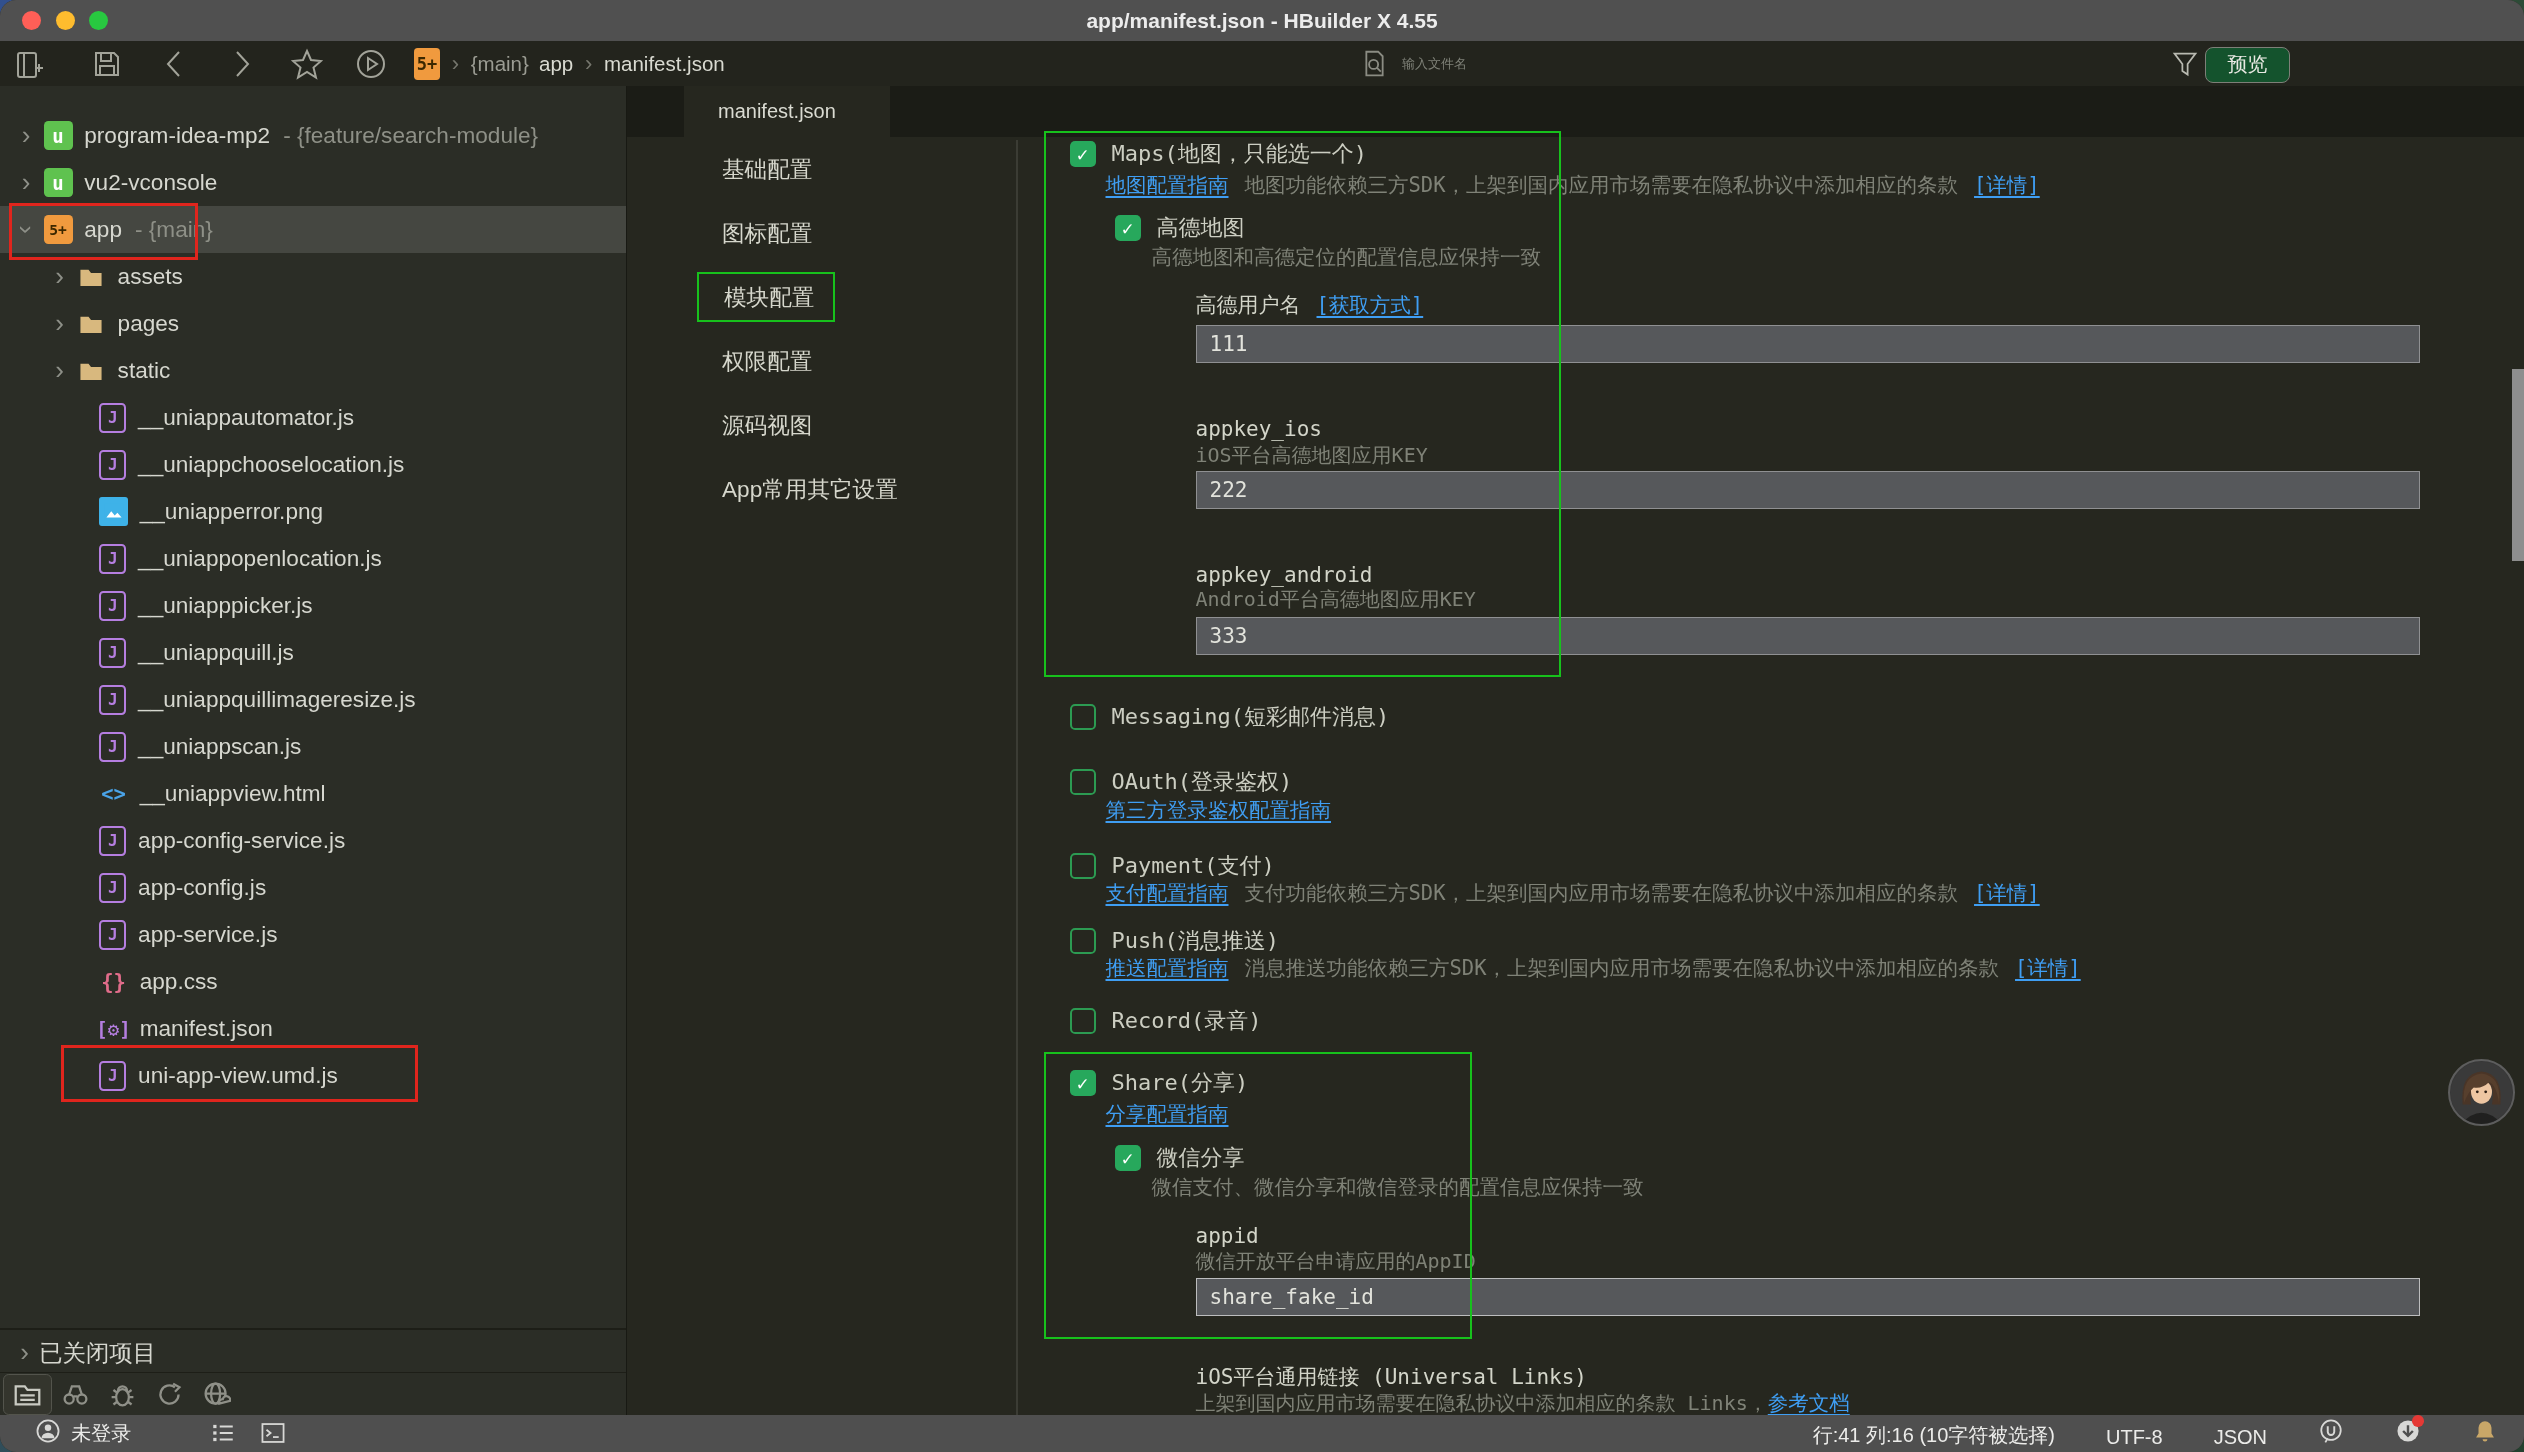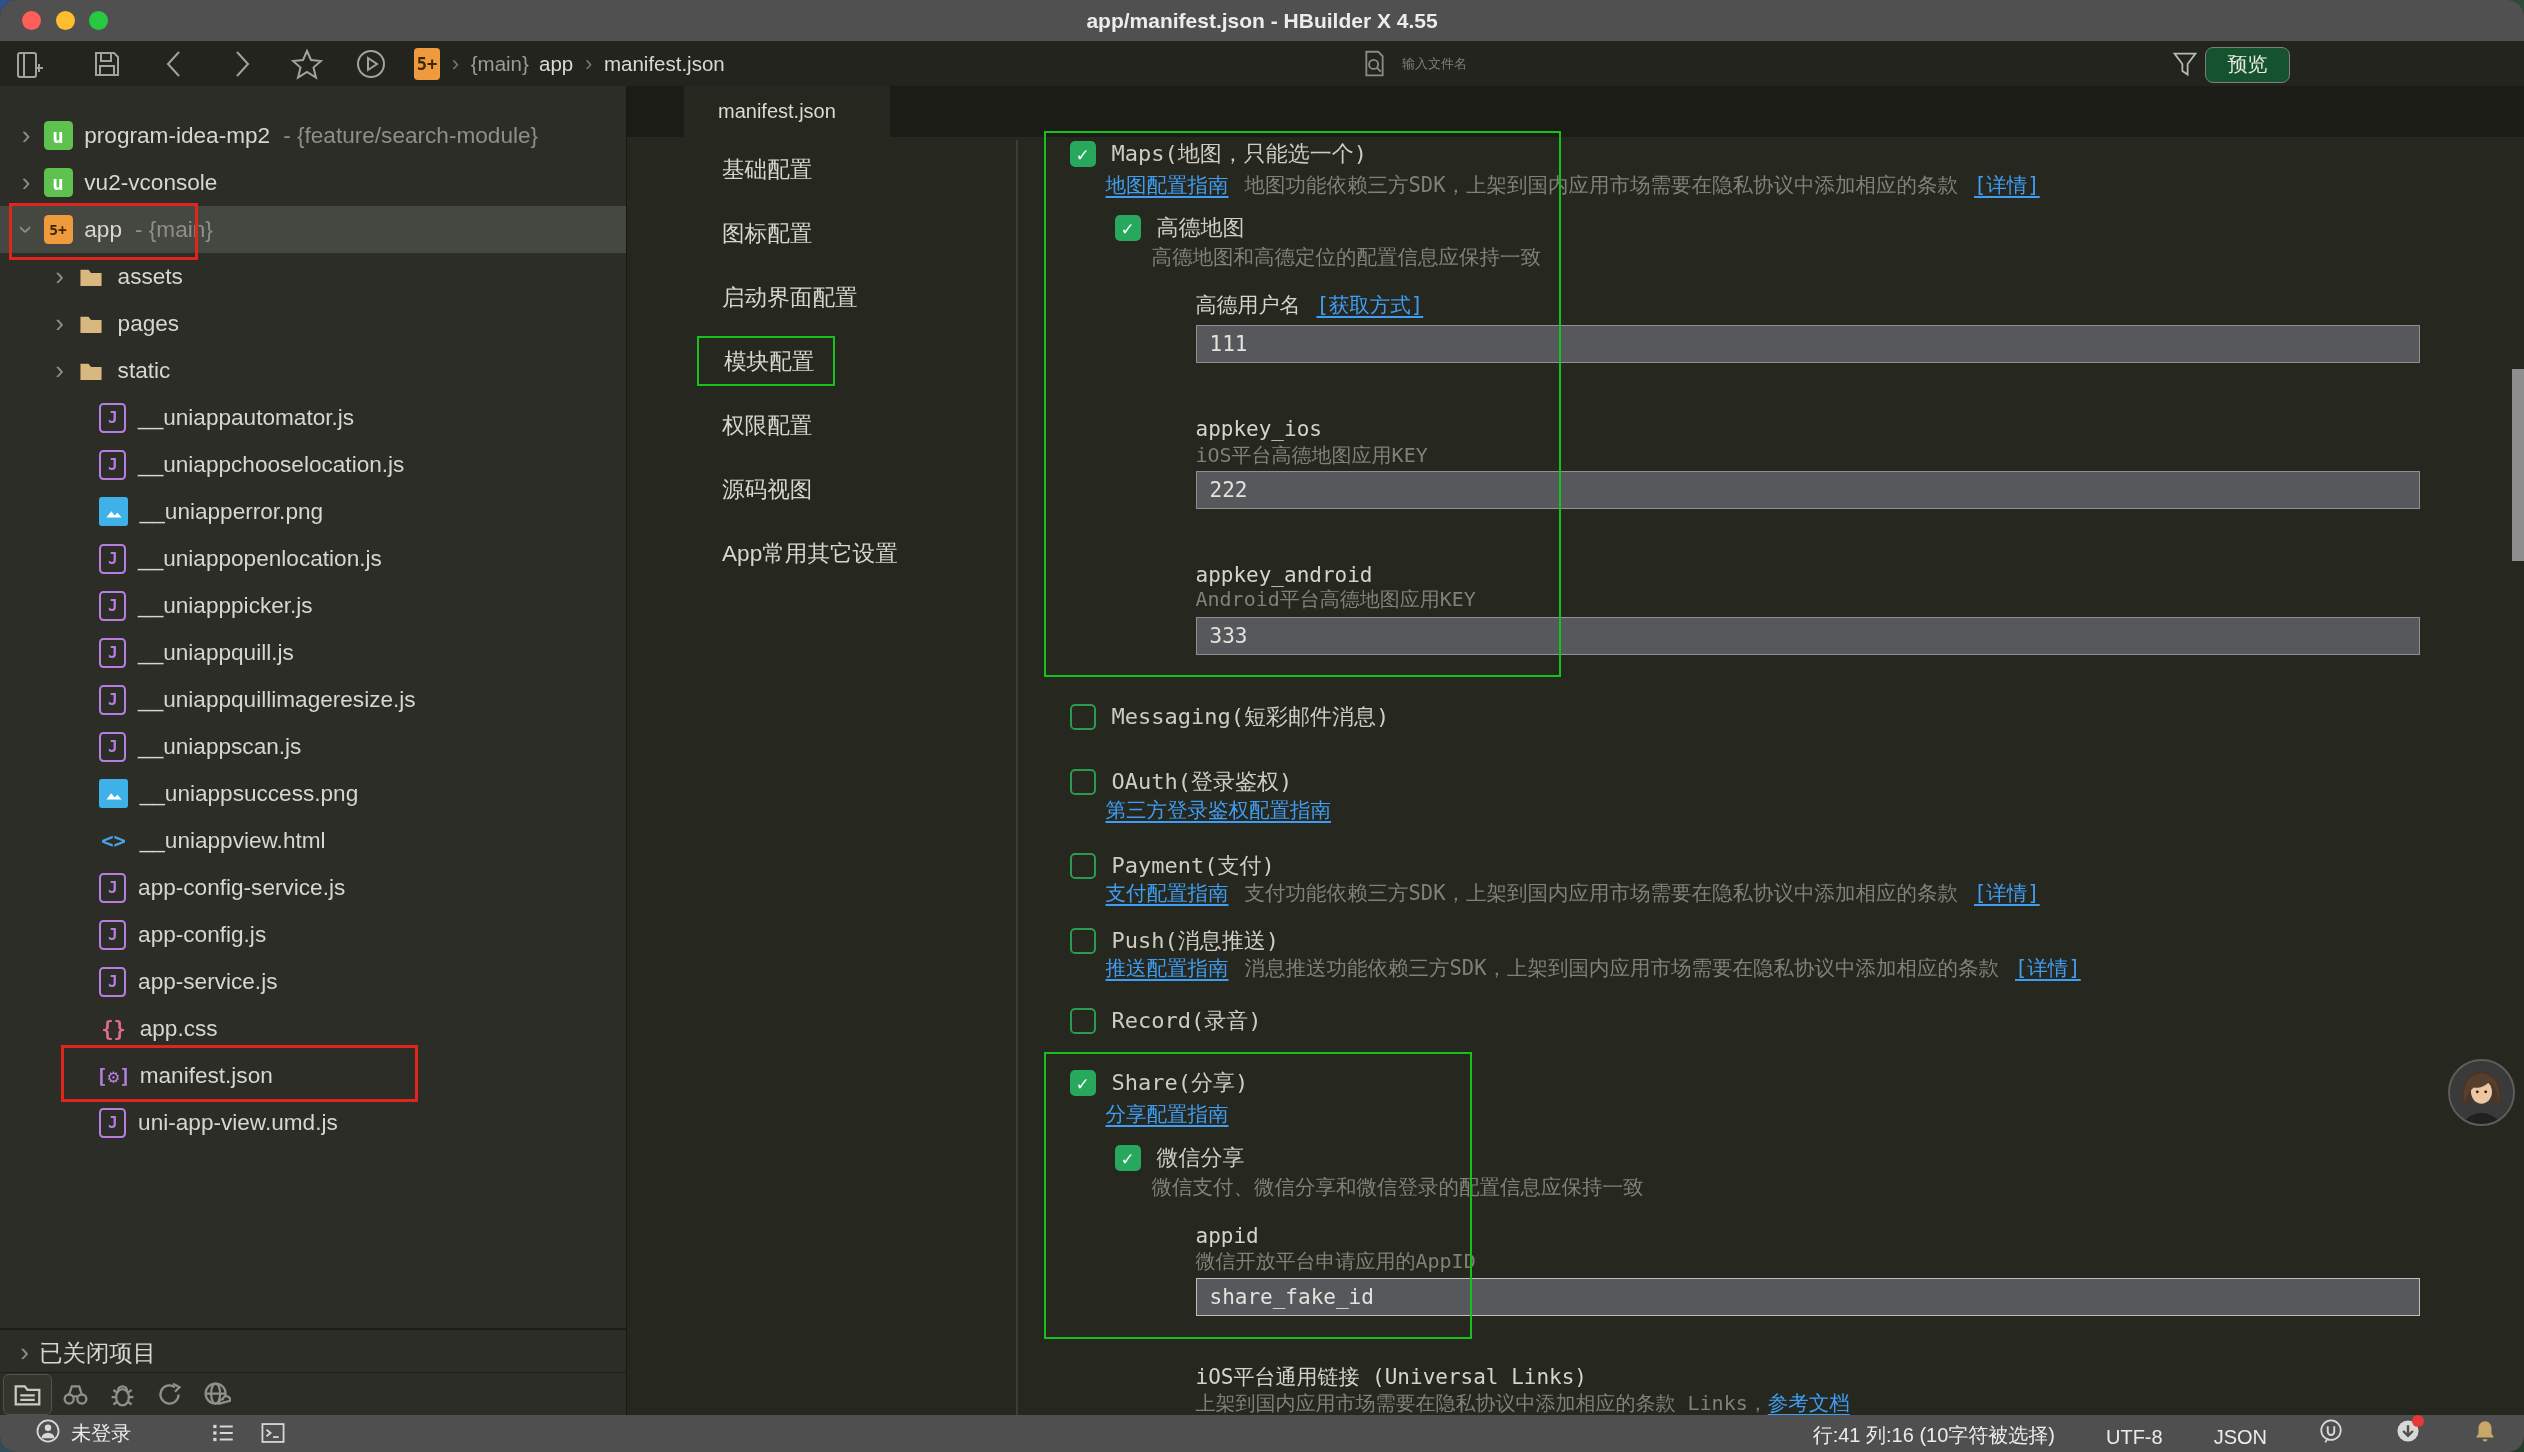--- a/index.html
+++ b/index.html
@@ -251,29 +251,20 @@
           </div>
         <div class="trow lvl2">
             <span class="ficon i-js noChev">J</span>
             <span>__uniappquillimageresize.js</span>
           </div>
         <div class="trow lvl2">
             <span class="ficon i-js noChev">J</span>
             <span>__uniappscan.js</span>
           </div>
         <div class="trow lvl2">
-            <span class="ficon i-img noChev">
-              <svg viewBox="0 0 32 32" width="22" height="22">
-                <rect x="2" y="4" width="28" height="24" fill="#3eb2e8"></rect>
-                <path d="M5 24 l7 -9 5 6 4 -4 6 7 z" fill="#fff"></path>
-              </svg>
-            </span>
-            <span>__uniappsuccess.png</span>
-          </div>
-        <div class="trow lvl2">
             <span class="ficon i-html noChev">&lt;&gt;</span>
             <span>__uniappview.html</span>
           </div>
         <div class="trow lvl2">
             <span class="ficon i-js noChev">J</span>
             <span>app-config-service.js</span>
           </div>
         <div class="trow lvl2">
             <span class="ficon i-js noChev">J</span>
             <span>app-config.js</span>
@@ -354,23 +345,20 @@
         <div class="tab">manifest.json</div>
       </div>
       <div class="ebody">
 
         <div class="cmenu">
           <div class="mi">
               <span>基础配置</span>
             </div>
           <div class="mi">
               <span>图标配置</span>
-            </div>
-          <div class="mi">
-              <span>启动界面配置</span>
             </div>
           <div class="mi">
               <span class="mi-hl">模块配置</span>
             </div>
           <div class="mi">
               <span>权限配置</span>
             </div>
           <div class="mi">
               <span>源码视图</span>
             </div>

